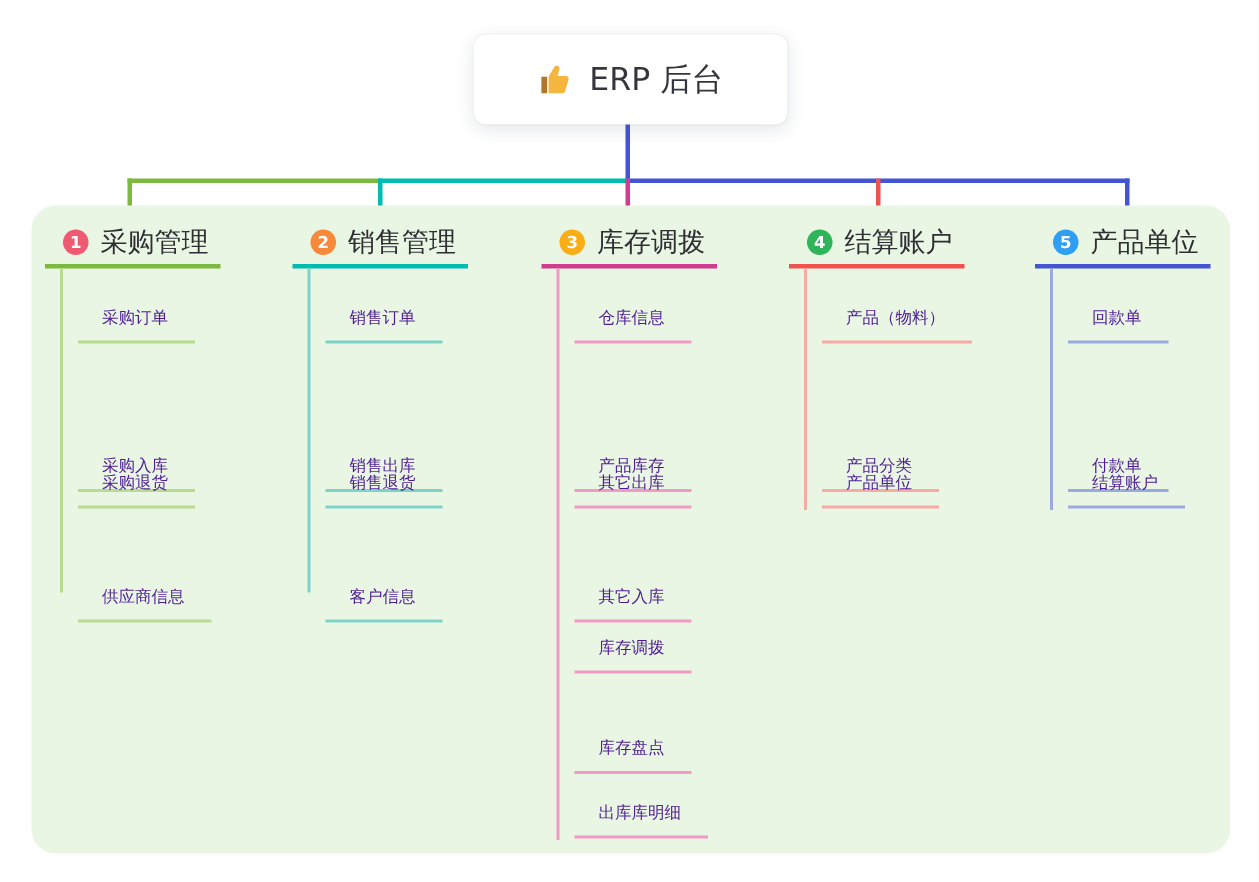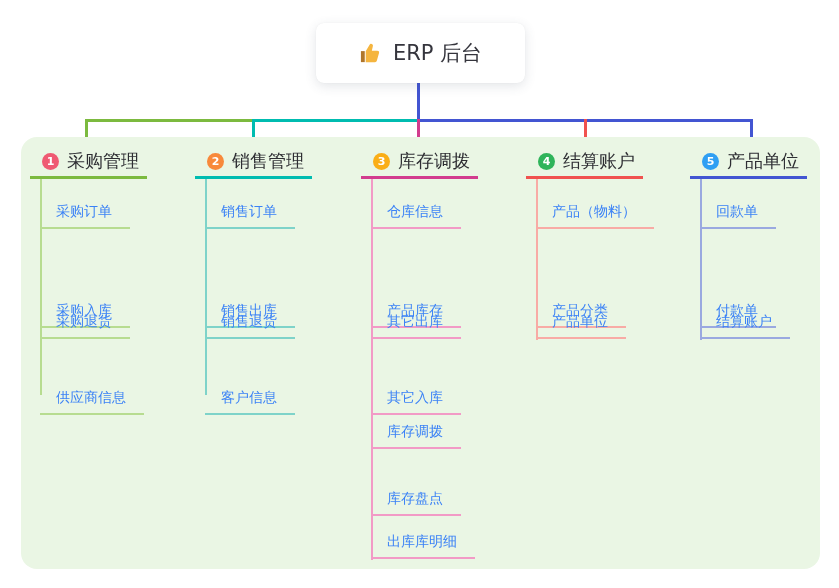--- a/index.html
+++ b/index.html
@@ -68,22 +68,22 @@
   }
   .vline {
     position: absolute; left: 10px; top: 179px; width: 2px;
     background: var(--light);
   }
   .b1 .vline, .b2 .vline { height: 216px; }
   .b3 .vline { height: 381px; }
   .b4 .vline, .b5 .vline { height: 161px; }
 
   .child {
-    position: absolute; left: 10px; white-space: nowrap;
-    font-size: 14px; color: #3b82f6; line-height: 17px;
+    position: absolute; left: 22px; white-space: nowrap;
+    font-size: 11px; color: #4c1d95; line-height: 17px;
     padding: 0 18px 7px 16px;
     border-bottom: 2px solid var(--light);
   }
   .r1 { top: 203px; } .r2 { top: 258px; margin-top: 44px; } .r3 { top: 313px; }
   .r4 { top: 368px; margin-top: 21px; } .r5 { top: 423px; } .r6 { top: 478px; margin-top: 12px; }
   .r7 { top: 533px; }
 </style>
 </head>
 <body>
 

